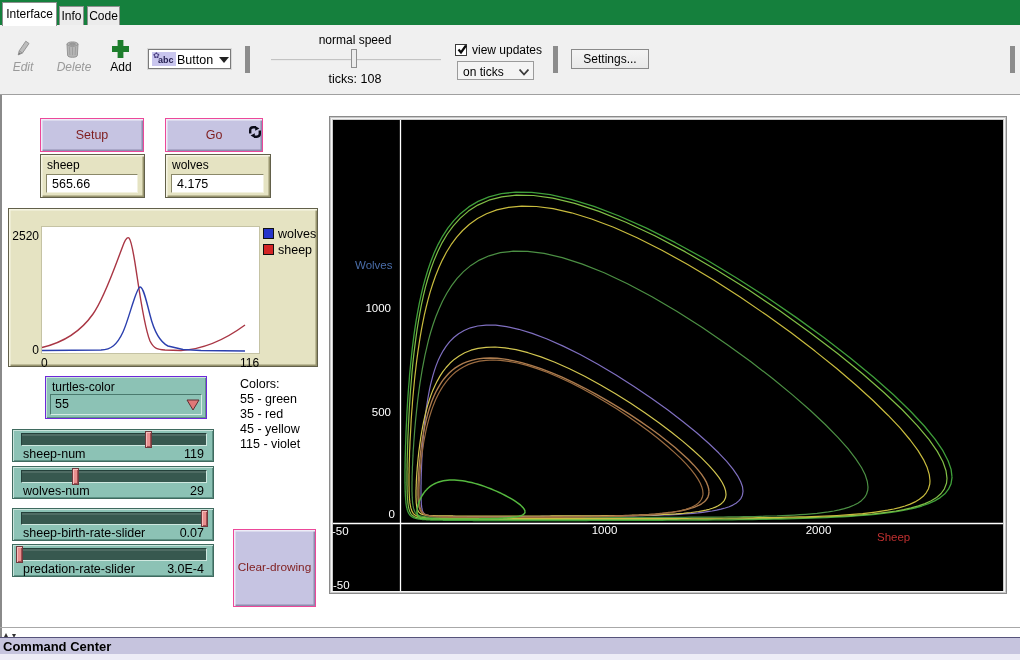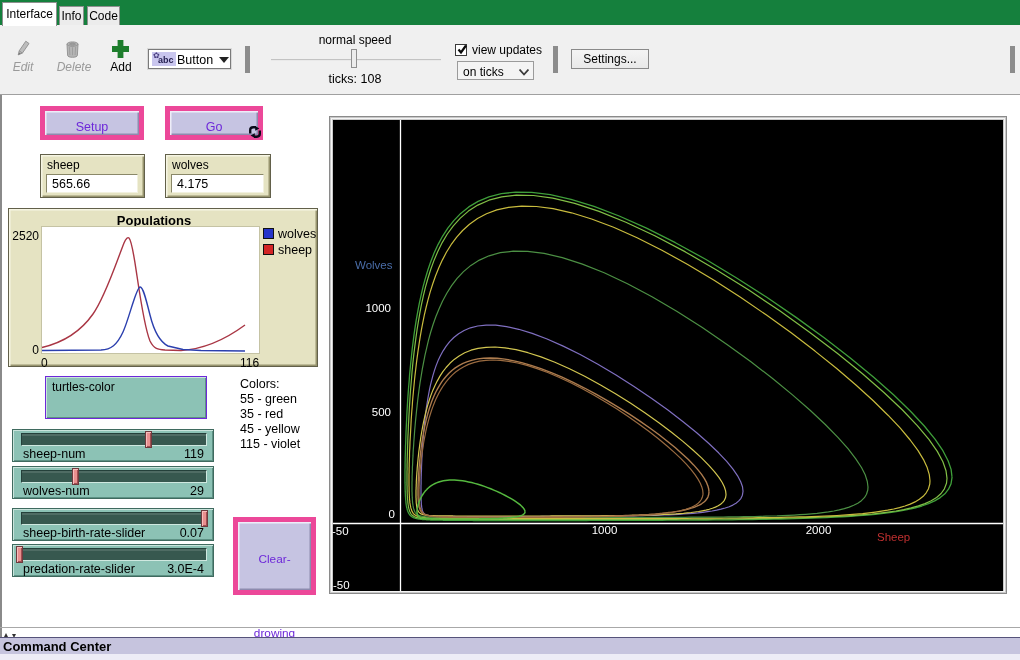--- a/index.html
+++ b/index.html
@@ -8,23 +8,23 @@
 
 #tabbar { left:0; top:0; width:1020px; height:28px; background:#15803d; border-bottom:1px solid #9b9b9b; }
 .tab { position:absolute; top:6px; height:19px; background:#ececec; border:1px solid #8f8f8f; border-bottom:none;
   text-align:center; line-height:18px; font-size:12px; }
 .tab.active { top:2px; height:24px; background:#fff; line-height:22px; z-index:3; }
 
 #toolbar { left:0; top:25px; width:1020px; height:70px; background:#f0f0f0; border-bottom:1px solid #a0a0a0; }
 .tlabel { position:absolute; font-size:12px; text-align:center; }
 .sep { position:absolute; width:5px; height:27px; background:#8c8c8c; top:21px; }
 
-.nlbtn { position:absolute; background:#c6c4e2; border:5px solid #ec4899;
+.nlbtn { position:absolute; background:#c6c4e2; border:1px solid #ec4899;
   box-shadow: inset 1.5px 1.5px 0 #eeedf8, inset -1.5px -1.5px 0 #8d8bae;
-  text-align:center; color:#6d28d9; }
+  text-align:center; color:#7f1d1d;margin-top:12px; }
 .monitor { position:absolute; background:#e5e3c2; border:1px solid #62604a;
   box-shadow: inset 1.5px 1.5px 0 #f6f5e3, inset -1.5px -1.5px 0 #97946e; }
 .monitor .mlab { position:absolute; left:6px; top:3px; font-size:12px; }
 .monitor .mval { position:absolute; left:5px; right:6px; top:19px; height:19px; background:#fff;
   border-top:1px solid #8a8868; border-left:1px solid #8a8868; border-bottom:1px solid #f2f1df; border-right:1px solid #f2f1df;
   font-size:12.5px; padding:2px 0 0 5px; }
 .slider { position:absolute; left:12px; width:202px; height:33px; background:#8cc2b5; border:1px solid #3f6a5f;
   box-shadow: inset 1px 1px 0 #c9e4dc, inset -1px -1px 0 #5d9184; }
 .strack { position:absolute; left:8px; top:3px; width:186px; height:13px; background:#37584f;
   border-top:1px solid #24403a; border-left:1px solid #24403a; border-bottom:1px solid #cfe8e0; border-right:1px solid #cfe8e0;
@@ -115,38 +115,43 @@
 <div class="monitor" style="left:40px; top:154px; width:105px; height:44px;">
   <div class="mlab">sheep</div>
     <div class="mval">565.66</div>
 </div>
 <div class="monitor" style="left:165px; top:154px; width:106px; height:44px;">
   <div class="mlab">wolves</div>
     <div class="mval">4.175</div>
 </div>
 
 <div class="monitor" style="left:8px; top:208px; width:310px; height:159px; box-shadow: inset 1.5px 1.5px 0 #f6f5e3, inset -1.5px -1.5px 0 #97946e;">
-  <div class="abs" style="left:0; top:4px; width:290px; text-align:center; font-weight:bold; font-size:13px;">Populations</div>
   <svg class="abs" style="left:32px; top:17px;" width="220" height="129">
     <rect x="0.5" y="0.5" width="218" height="127" fill="#fff" stroke="#c5c3a4"></rect>
     <path d="M1,121.5 C20,117 38,108 52,88 C64,71 74,40 83,17 C85,12 87,11 88,12 C91,15 93,30 96,50 C100,77 104,103 109,115 C113,123 117,123.5 124,124 L140,124.5 C165,123 185,113 204,99" fill="none" stroke="#a93644" stroke-width="1.4"></path>
     <path d="M1,124.5 L60,124 C70,123.5 76,119 82,106 C88,93 95,62 99,61 C102,60.5 105,73 109,89 C113,105 119,116 127,120 L142,123.5 L160,124.5 L204,125" fill="none" stroke="#2b3fae" stroke-width="1.4"></path>
   </svg>
   <div class="abs" style="left:2px; top:20px; width:28px; text-align:right; font-size:12px;">2520</div>
   <div class="abs" style="left:2px; top:134px; width:28px; text-align:right; font-size:12px;">0</div>
   <div class="abs" style="left:32px; top:147px; font-size:12px;">0</div>
   <div class="abs" style="left:231px; top:147px; font-size:12px;">116</div>
   <div class="abs" style="left:254px; top:19px; width:11px; height:11px; background:#2534c9; border:1px solid #111;"></div>
   <div class="abs" style="left:269px; top:18px; font-size:12.5px;">wolves</div>
   <div class="abs" style="left:254px; top:35px; width:11px; height:11px; background:#d32626; border:1px solid #111;"></div>
   <div class="abs" style="left:269px; top:34px; font-size:12.5px;">sheep</div>
 </div>
 
 <div class="abs" style="left:45px; top:376px; width:162px; height:43px; background:#8cc2b5; border:1px solid #6d28d9; box-shadow: inset 1px 1px 0 #c9e4dc, inset -1px -1px 0 #5d9184;">
   <div class="abs" style="left:6px; top:3px; font-size:12px;">turtles-color</div>
+  <div class="abs" style="left:4px; top:17px; width:152px; height:21px; background:#8cc2b5; border-top:1.5px solid #4a7a6e; border-left:1.5px solid #4a7a6e; border-bottom:1.5px solid #d6ece5; border-right:1.5px solid #d6ece5;">
+    <div class="abs" style="left:4px; top:2px; font-size:12.5px;">55</div>
+    <svg class="abs" style="left:135px; top:4px;" width="14" height="12">
+        <path d="M1 1 L13 1 L7 11 Z" fill="#e07878" stroke="#5e2f33"></path>
+      </svg>
+  </div>
 </div>
 
 <div class="abs" style="left:240px; top:377px; font-size:12.5px; line-height:15px;">Colors:<br>55 - green<br>35 - red<br>45 - yellow<br>115 - violet</div>
 
 <div class="slider" style="top:429px;">
     <div class="strack"></div>
     <div class="sthumb" style="left:132px;"></div>
     <div class="slab">sheep-num</div>
     <div class="sval">119</div>
   </div>

